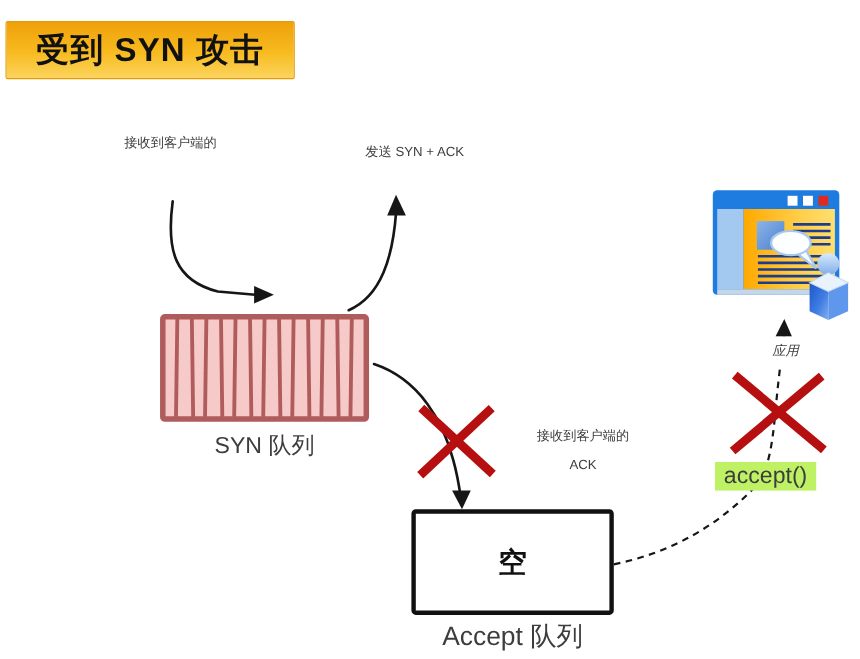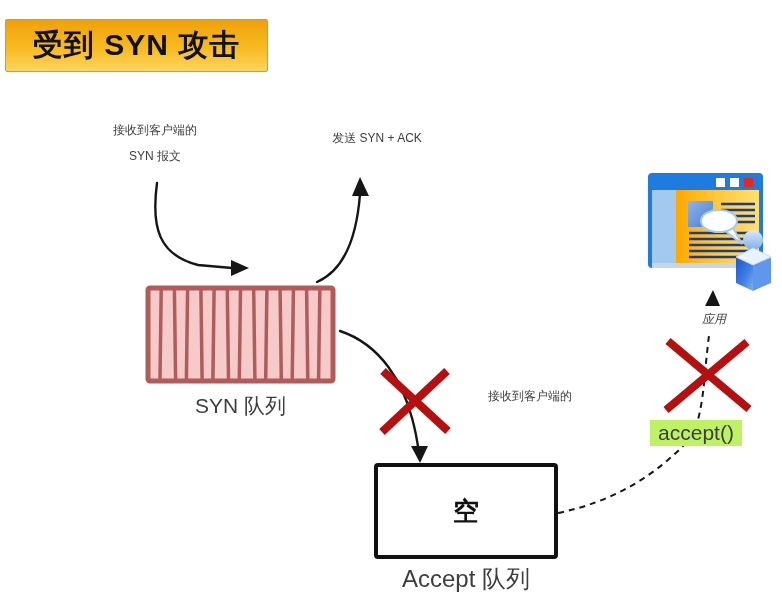--- a/index.html
+++ b/index.html
@@ -154,29 +154,29 @@
         <circle cx="753" cy="240" r="10" fill="url(#headGrad)"></circle>
         <polygon points="736,257 753,265 753,291 736,283" fill="url(#cubeGrad)"></polygon>
         <polygon points="771,257 753,265 753,291 771,283" fill="#5e97ec"></polygon>
         <polygon points="736,257 753,248 771,257 753,265" fill="#e9f3fd" stroke="#c4d9ef" stroke-width="1"></polygon>
       </g>
     </g>
   </svg>
 
   <div class="label" style="left:55px;top:117px;width:200px;">
     <span class="line">接收到客户端的</span>
-    <span class="line">SYN 报文</span>
   </div>
 
   <div class="label" style="left:148px;top:393px;width:185px;font-size:21px;">SYN 队列</div>
 
   <div class="label" style="left:282px;top:125px;width:190px;">发送 SYN + ACK</div>
 
   <div class="label" style="left:440px;top:383px;width:180px;">
     <span class="line">接收到客户端的</span>
+    <span class="line">ACK</span>
   </div>
 
   <div class="empty-text">空</div>
 
   <div class="label" style="left:376px;top:566px;width:180px;font-size:24px;">Accept 队列</div>
 
   <div class="label accept-call" style="left:650px;top:420px;width:92px;">accept()</div>
 
   <div class="label app-label" style="left:687px;top:306px;width:54px;font-style:italic;">应用</div>
 

